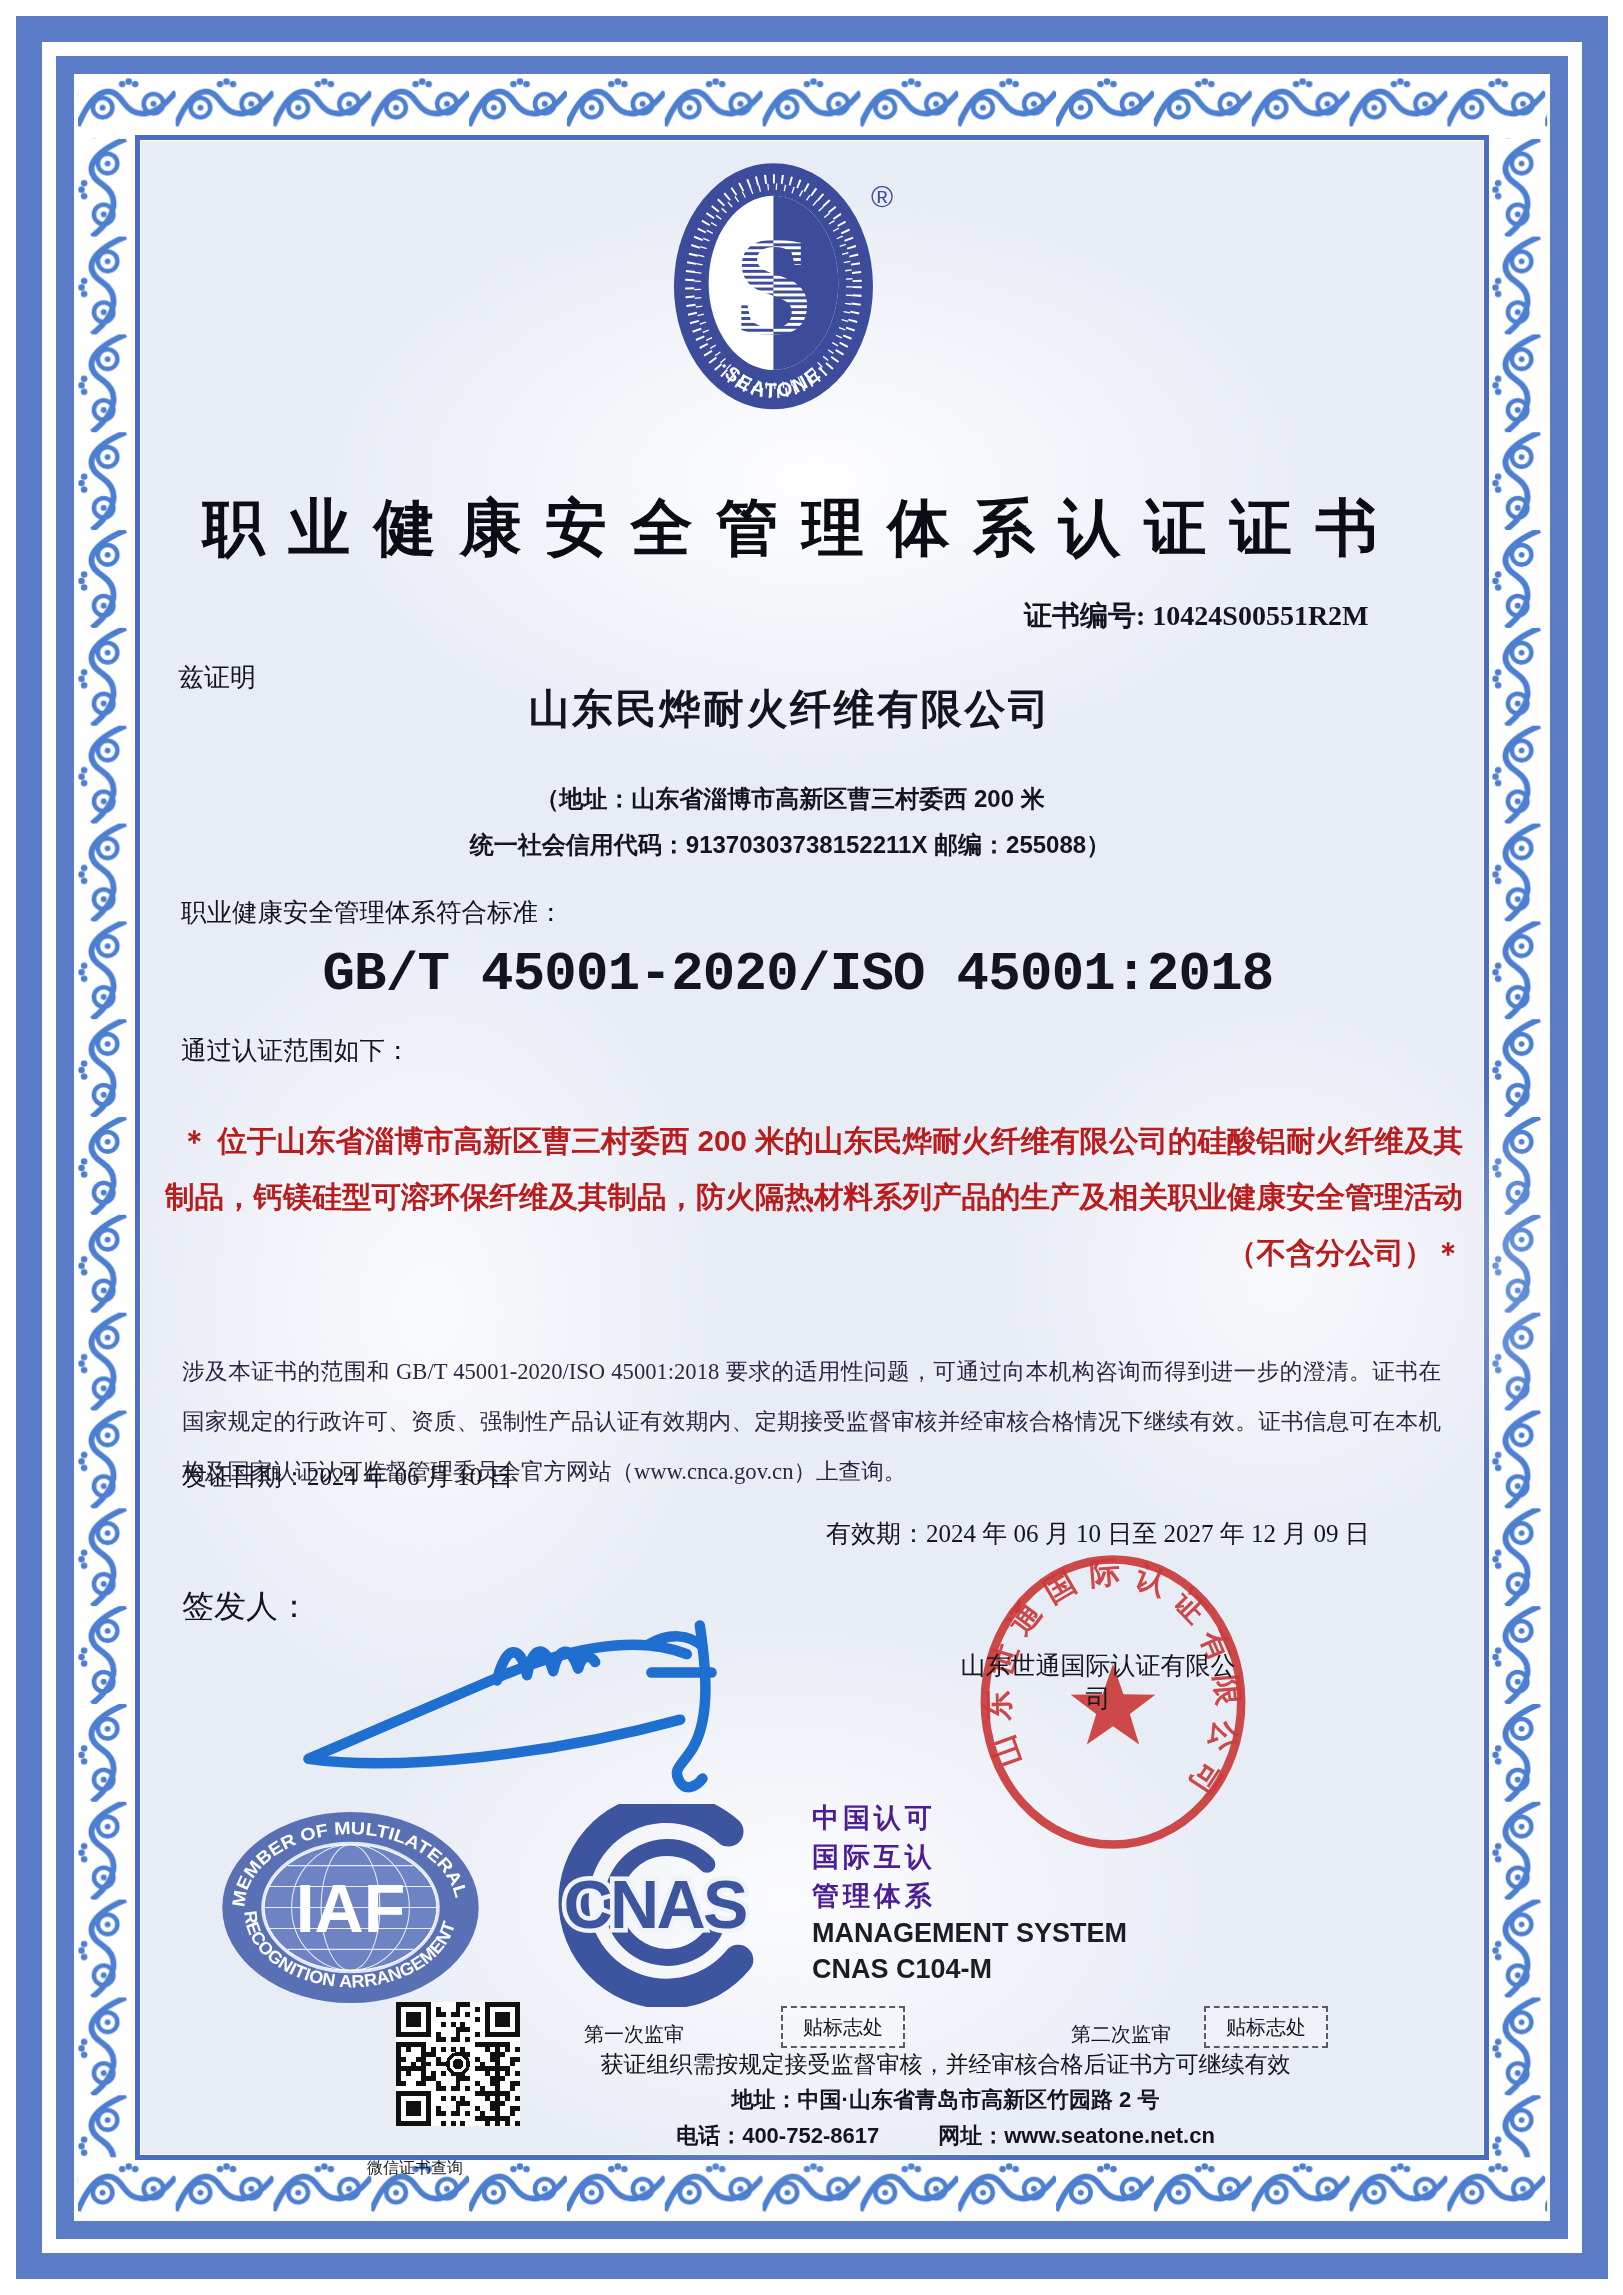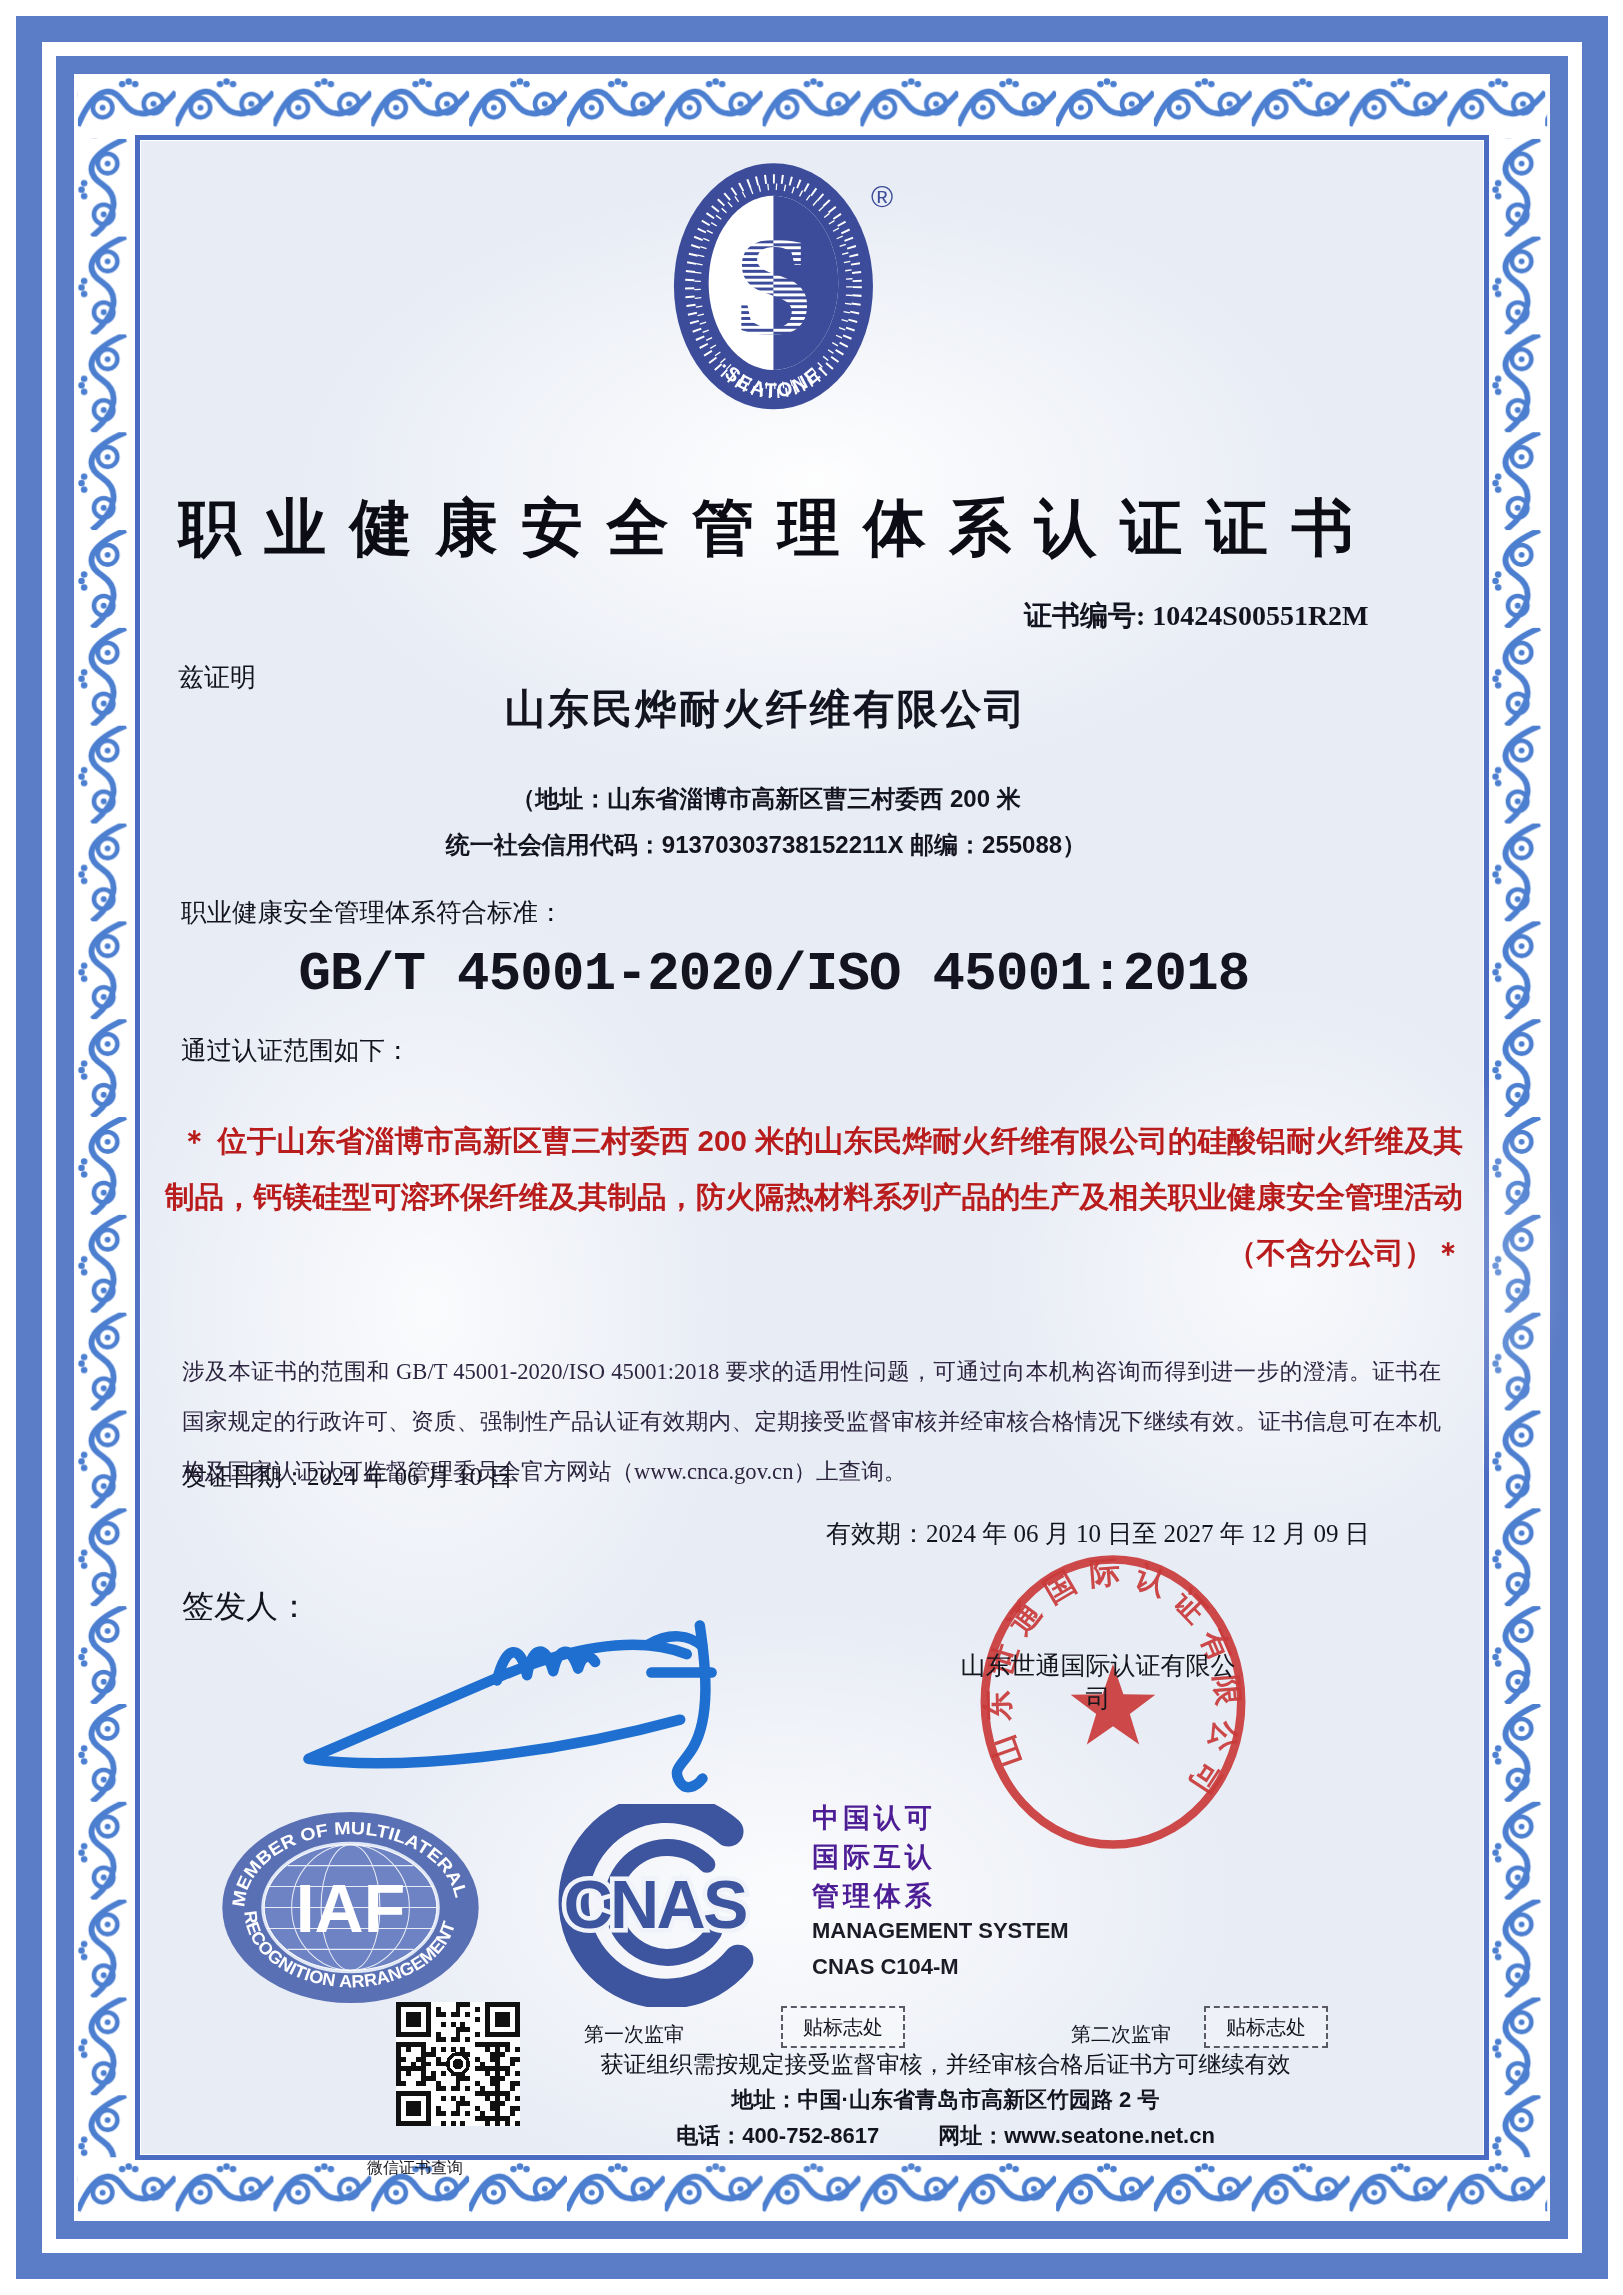--- a/index.html
+++ b/index.html
@@ -11,42 +11,42 @@
   
   .frame1{position:absolute;inset:15.7px;border:26px solid #5b7cc6;}
   .frame2{position:absolute;inset:56px;border:18.3px solid #5b7cc6;}
   .ornament-zone{position:absolute;inset:75px;background:#ffffff;}
   .frame3{position:absolute;inset:135px;border:5.9px solid #4a6cc2;}
   .content{position:absolute;inset:141px;background:#e8ecf5;}
   .strip{position:absolute;}
   
   .blob{position:absolute;border-radius:50%;pointer-events:none;}
   .abs{position:absolute;}
-  .center{left:0;width:1532px;text-align:center;}
+  .center{left:0;width:1532px;text-align:center;padding-left:24px;}
   .cert-title{top:486px;font-size:62px;font-weight:bold;letter-spacing:23.6px;color:#0c0c14;}
   .cert-title span{margin-right:-23.6px;}
   .cert-no{left:1024px;top:597px;font-size:28px;font-weight:bold;}
   .hereby{left:178px;top:660px;font-size:26px;}
   .company{top:682px;font-size:41px;font-weight:bold;letter-spacing:2.6px;font-family:"Liberation Sans","DejaVu Sans",sans-serif;}
   .addr{font-size:24px;font-weight:bold;font-family:"Liberation Sans","DejaVu Sans",sans-serif;}
   .addr1{top:783px;}
   .addr2{top:829px;}
   .label{left:181px;font-size:25.5px;}
   .std-label{top:895px;}
   .standard{top:944px;font-size:54px;font-weight:bold;font-family:Liberation Mono, monospace;letter-spacing:-0.7px;margin-left:8px;}
   .scope-label{top:1033px;}
   .scope{left:160px;top:1113px;width:1303px;font-size:29.5px;font-weight:bold;line-height:1.9;text-align:right;font-family:"Liberation Sans","DejaVu Sans",sans-serif;color:#b91c1c;}
   .disclaimer{left:182px;top:1347px;width:1259px;font-size:22.6px;line-height:2.22;text-align:justify;color:#2e2640;}
   .date-left{left:182px;top:1460px;font-size:25px;}
   .date-right{left:826px;top:1517px;font-size:25px;}
   .signer{left:182px;top:1585px;font-size:32px;}
   .issuer-line{left:950px;top:1649px;width:296px;font-size:25px;text-align:center;color:#15151d;letter-spacing:0px;}
   
   .cnas-cn{left:812px;top:1799px;font-size:27px;font-weight:bold;line-height:39px;letter-spacing:3.9px;font-family:"Liberation Sans","DejaVu Sans",sans-serif;color:#4c1d95;}
-  .cnas-en{left:812px;font-size:22px;font-weight:bold;font-family:"Liberation Sans","DejaVu Sans",sans-serif;color:#1c1c26;letter-spacing:0px;}
+  .cnas-en{left:812px;font-size:27px;font-weight:bold;font-family:"Liberation Sans","DejaVu Sans",sans-serif;color:#1c1c26;letter-spacing:0px;}
   .cnas-en1{top:1918px;}
   .cnas-en2{top:1954px;}
   
   .audit-label{font-size:20px;top:2021px;}
   .sticker-box{position:absolute;top:2006px;width:124px;height:42px;border:2px dashed #5a5a66;display:flex;align-items:center;justify-content:center;font-size:20px;box-sizing:border-box;background:rgba(255,255,255,.25);}
   .note-line{left:556px;top:2049px;width:779px;text-align:center;font-size:23px;}
   .foot-addr{left:556px;top:2085px;width:779px;text-align:center;font-size:22px;font-weight:bold;font-family:"Liberation Sans","DejaVu Sans",sans-serif;}
   .foot-tel{left:556px;top:2121px;width:779px;text-align:center;font-size:22px;font-weight:bold;font-family:"Liberation Sans","DejaVu Sans",sans-serif;}
   .foot-tel .gap{display:inline-block;width:59px;}
   .qr-wrap{left:396px;top:2002px;width:124px;height:124px;}

